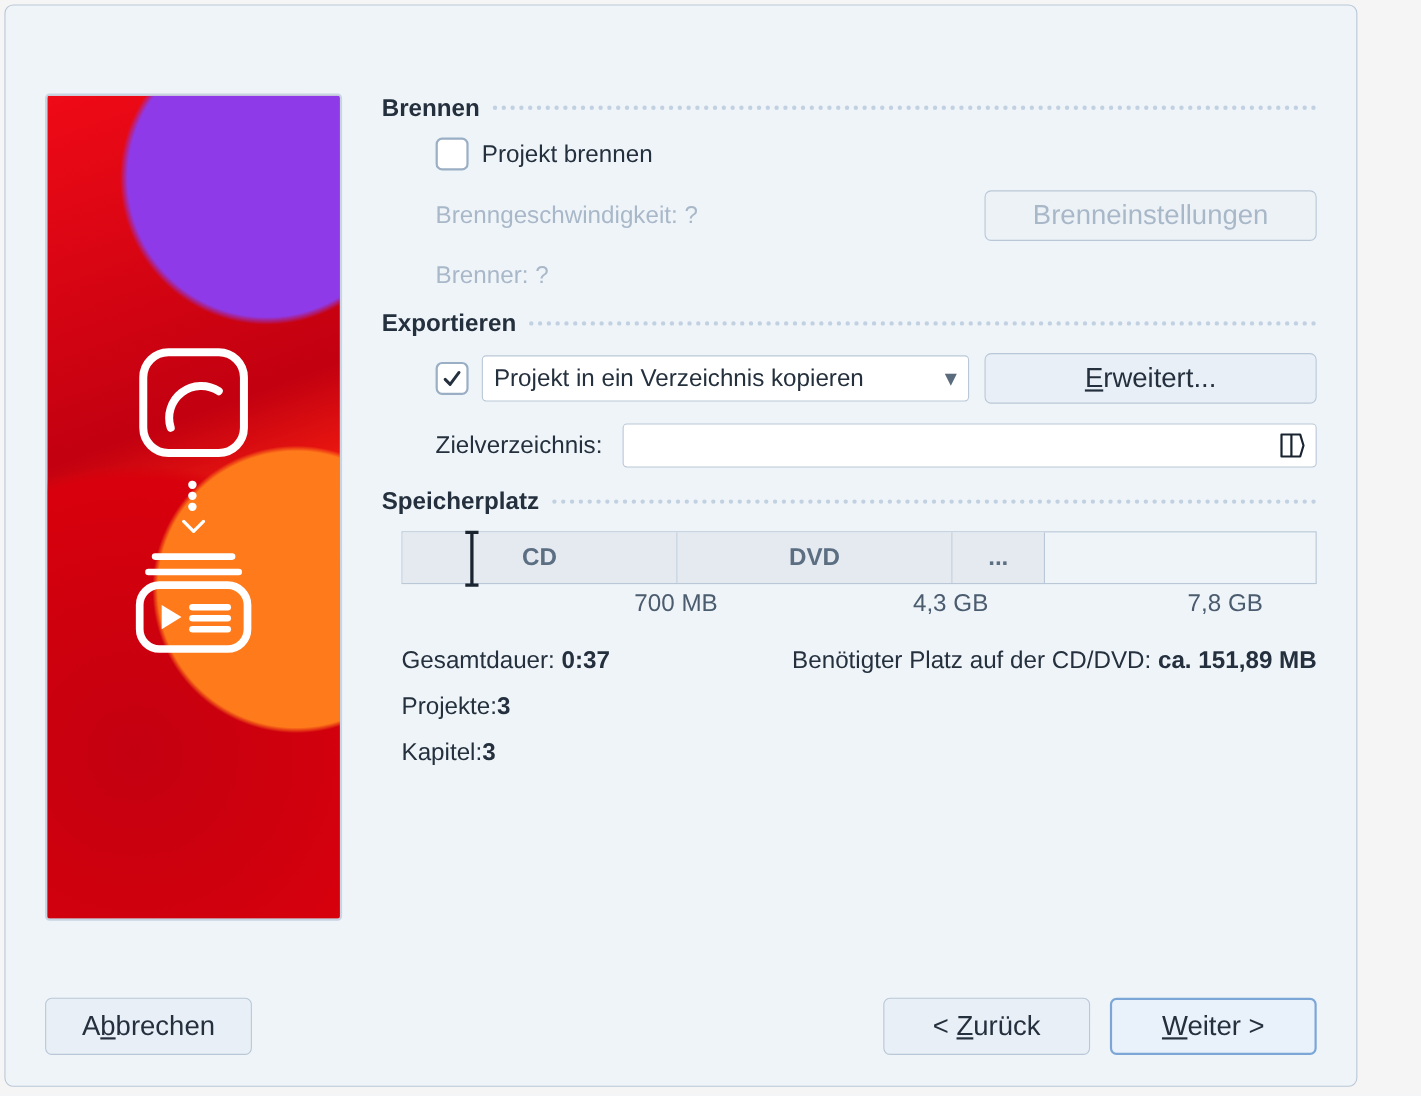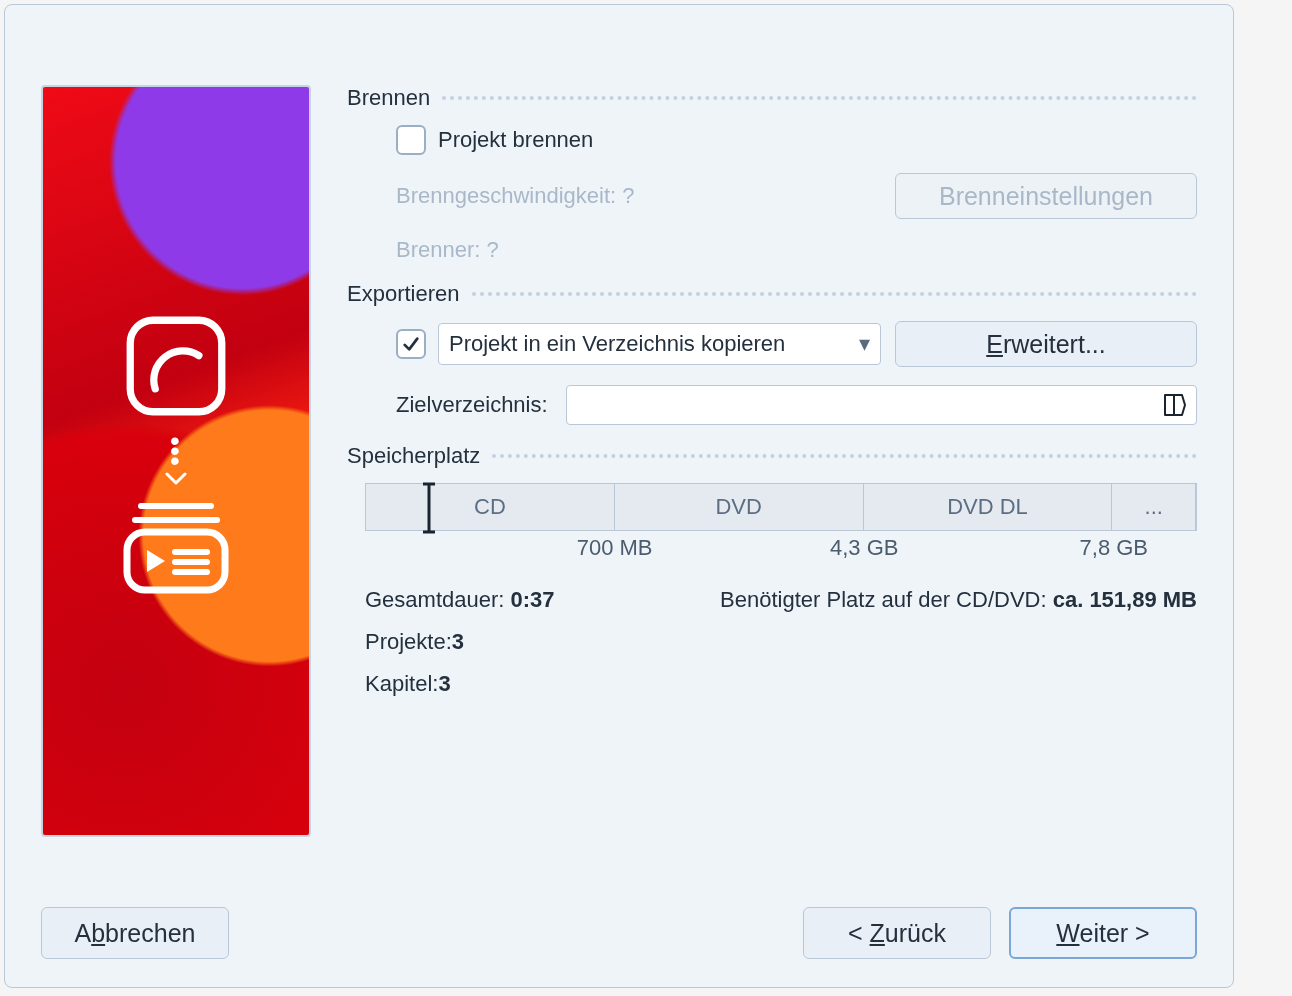--- a/index.html
+++ b/index.html
@@ -95,21 +95,21 @@
   margin-left: 36px;
   font-size: 22px;
   color: #24303d;
 }
 .section-header {
   display: flex;
   align-items: center;
   margin-bottom: 14px;
 }
 .section-header .lbl {
-  font-weight: 400;
+  font-weight: 700;
   margin-right: 12px;
   white-space: nowrap;
 }
 .section-header .dots-line {
   flex: 1;
   height: 0;
   border-top: 4px dotted #c2d1e1;
 }
 .indent { padding-left: 18px; }
 .row {
@@ -187,20 +187,21 @@
   position:relative;
   margin-bottom:4px;
 }
 .storage-bar .seg {
   border-right:1px solid #b9c7d6;
   background:#e5eaf1;
   display:flex;
   align-items:center;
   justify-content:center;
   color:#5c6e82;
+  font-weight:bold;
 }
 .storage-bar .seg:last-child { border-right:none; }
 .storage-bar .caret {
   position:absolute;
   left:56px; top:-4px;
   width:14px; height:56px;
   pointer-events:none;
 }
 .storage-labels {
   position:relative;
@@ -318,23 +319,20 @@
         <span class="dots-line"></span>
       </div>
       <div class="indent">
         <div class="storage-bar">
           <div class="seg" style="width:30%">
               <span>CD</span>
             </div>
           <div class="seg" style="width:30%">
               <span>DVD</span>
             </div>
-          <div class="seg" style="width:30%">
-              <span>DVD DL</span>
-            </div>
           <div class="seg" style="width:10%">
               <span>...</span>
             </div>
           <svg class="caret" viewBox="0 0 14 56">
             <line x1="7" y1="4" x2="7" y2="52" stroke="#1a2430" stroke-width="3"></line>
             <line x1="1" y1="4" x2="13" y2="4" stroke="#1a2430" stroke-width="3"></line>
             <line x1="1" y1="52" x2="13" y2="52" stroke="#1a2430" stroke-width="3"></line>
           </svg>
         </div>
         <div class="storage-labels">

